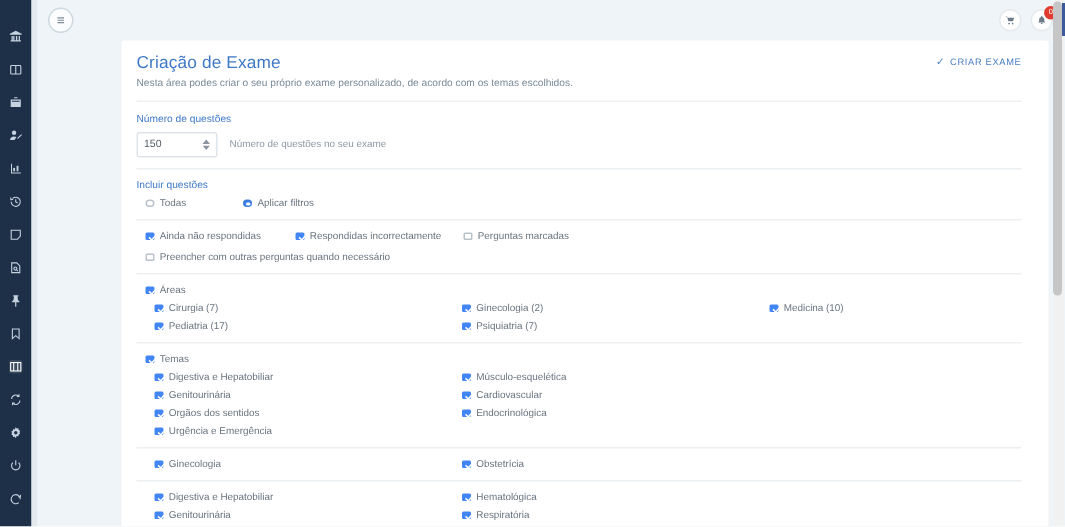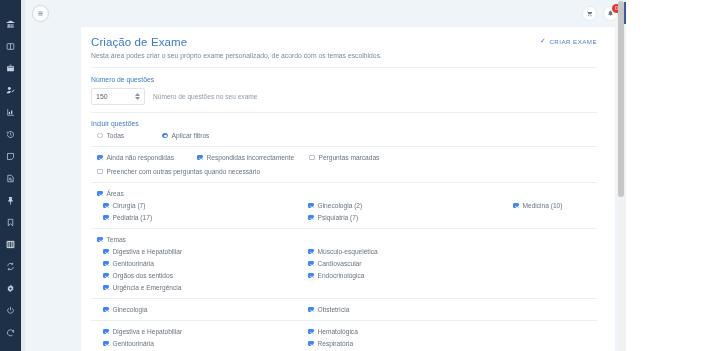--- a/index.html
+++ b/index.html
@@ -2,21 +2,21 @@
 <html><head>
 <meta charset="utf-8">
 <style>
   * { box-sizing: border-box; margin: 0; padding: 0; }
   html, body {
     width: 710px; height: 351px;
     overflow: hidden;
     font-family: "Liberation Sans", sans-serif;
     background: #ffffff;
   }
-  #app { position: relative; width: 626px; height: 351px; display: flex; background:#eef4f7; }
+  #app { position: relative; width: 710px; height: 351px; display: flex; background:#eef4f7; }
 
   
   .rail {
     width: 21px; height: 351px;
     background: #1e3048;
     display: flex; flex-direction: column;
     align-items: center;
     padding-top: 13px;
     gap: 0px;
     flex: 0 0 21px;

